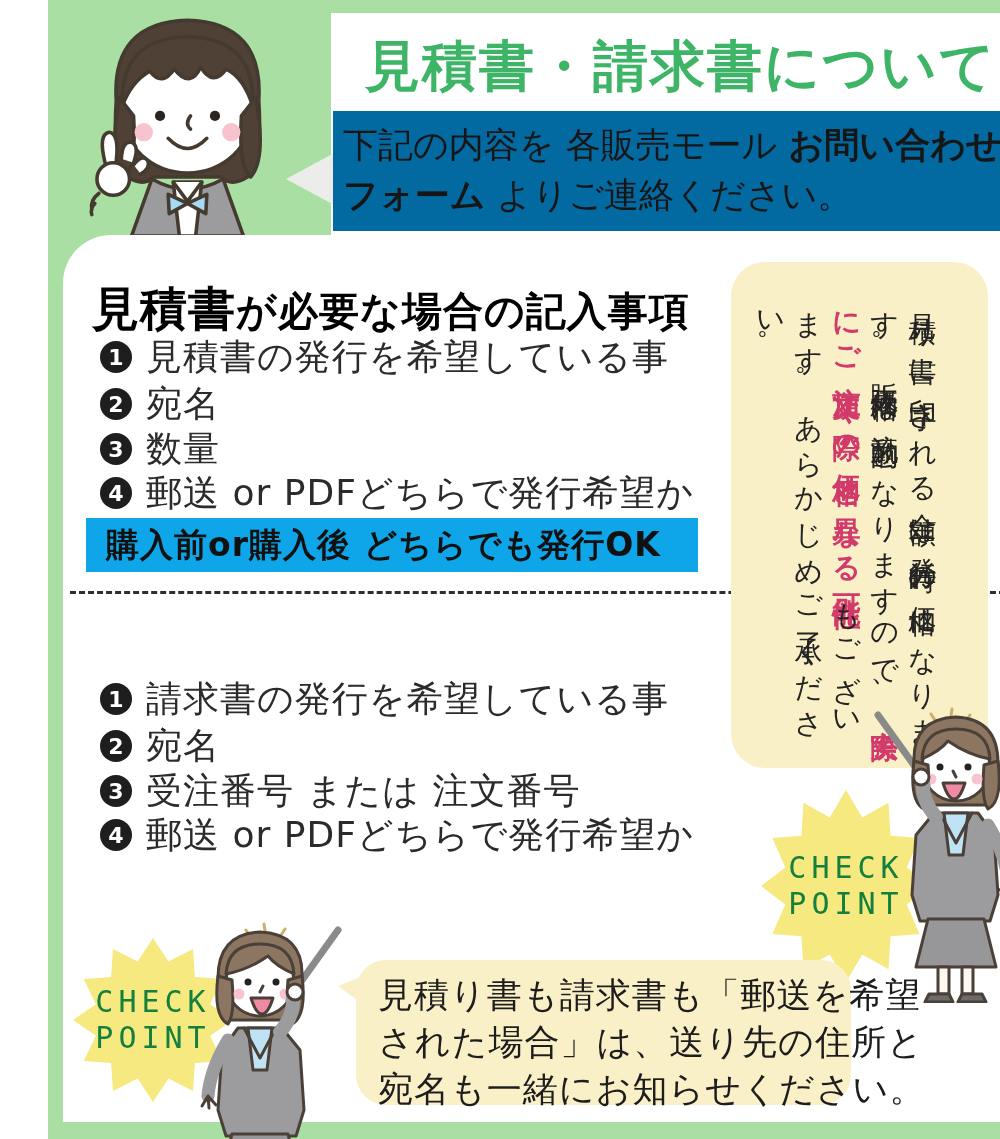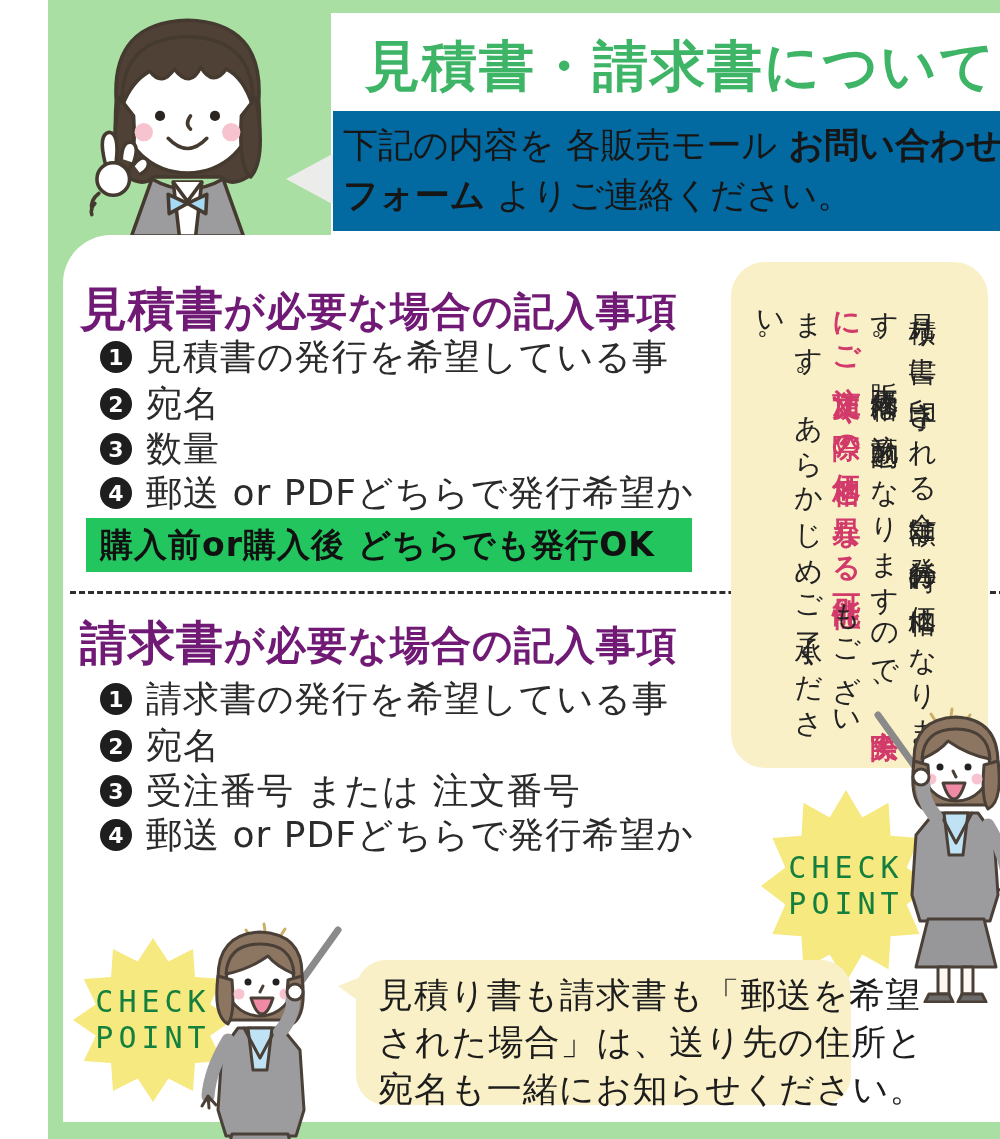--- a/index.html
+++ b/index.html
@@ -18,29 +18,29 @@
   .intro-bubble{left:285px; top:111px; width:690px; height:120px; background:#0369a1;}
   .intro-text{padding:9px 0 0 10px; font-size:35px; line-height:50px; color:#161616; font-weight:500;}
   .intro-text b{font-weight:800;}
   .bubble-tail{left:238px; top:152px; width:0; height:0;
     border-top:27px solid transparent; border-bottom:27px solid transparent;
     border-right:50px solid #ececea;}
   
   .main-panel{left:15px; top:235px; width:968px; height:887px; background:#ffffff;
     border-top-left-radius:48px;}
   
-  .sec-head{left:32px; font-size:40px; font-weight:700; color:#701a75; letter-spacing:1px;}
+  .sec-head{left:44px; font-size:40px; font-weight:700; color:#000000; letter-spacing:1px;}
   .sec-head .kw{font-size:47px; font-weight:800;}
   .item{left:52px; height:42px; display:flex; align-items:center; gap:14px;}
   .num{flex:0 0 auto; width:32px; height:32px; border-radius:50%; background:#1e1e1e;
     color:#ffffff; font-size:22px; font-weight:700; display:flex; align-items:center;
     justify-content:center;}
   .item .txt{font-size:36px; color:#2b2b2b; letter-spacing:1px; white-space:nowrap;}
-  .badge{background:#22c55e; color:#111; font-size:33px; font-weight:600;
-    display:flex; align-items:center; padding-left:14px; letter-spacing:1px;}
+  .badge{background:#0ea5e9; color:#111; font-size:33px; font-weight:600;
+    display:flex; align-items:center; padding-left:20px; letter-spacing:1px;}
   .divider{left:22px; top:591px; width:944px; border-top:3px dashed #2e2e2e; z-index:2;}
   
   .price-note{left:683px; top:262px; width:257px; height:506px; background:#faf0c7;
     border-radius:34px; z-index:3;}
   .vtext{writing-mode:vertical-rl; text-orientation:mixed; padding:30px 20px;
     height:446px; font-size:28px; letter-spacing:4px; line-height:38px; color:#232323;}
   .vtext .red{color:#d13a6a; font-weight:700;}
   
   .star{background:#f5e97f; z-index:3;
     clip-path:polygon(100% 50%,85.7% 59.6%,93.3% 75%,76.2% 76.2%,75% 93.3%,59.6% 85.7%,50% 100%,40.4% 85.7%,25% 93.3%,23.8% 76.2%,6.7% 75%,14.3% 59.6%,0% 50%,14.3% 40.4%,6.7% 25%,23.8% 23.8%,25% 6.7%,40.4% 14.3%,50% 0%,59.6% 14.3%,75% 6.7%,76.2% 23.8%,93.3% 25%,85.7% 40.4%);
@@ -151,23 +151,20 @@
   <div class="abs item" style="top:428px">
     <span class="num">3</span>
     <span class="txt">数量</span>
   </div>
   <div class="abs item" style="top:472px">
     <span class="num">4</span>
     <span class="txt">郵送 or PDFどちらで発行希望か</span>
   </div>
   <div class="abs badge" style="left:38px;top:518px;width:592px;height:54px">購入前or購入後 どちらでも発行OK</div>
 
-  <div class="abs sec-head" style="top:612px">
-    <span class="kw">請求書</span><span>が必要な場合の記入事項</span>
-  </div>
   <div class="abs item" style="top:678px">
     <span class="num">1</span>
     <span class="txt">請求書の発行を希望している事</span>
   </div>
   <div class="abs item" style="top:725px">
     <span class="num">2</span>
     <span class="txt">宛名</span>
   </div>
   <div class="abs item" style="top:770px">
     <span class="num">3</span>

